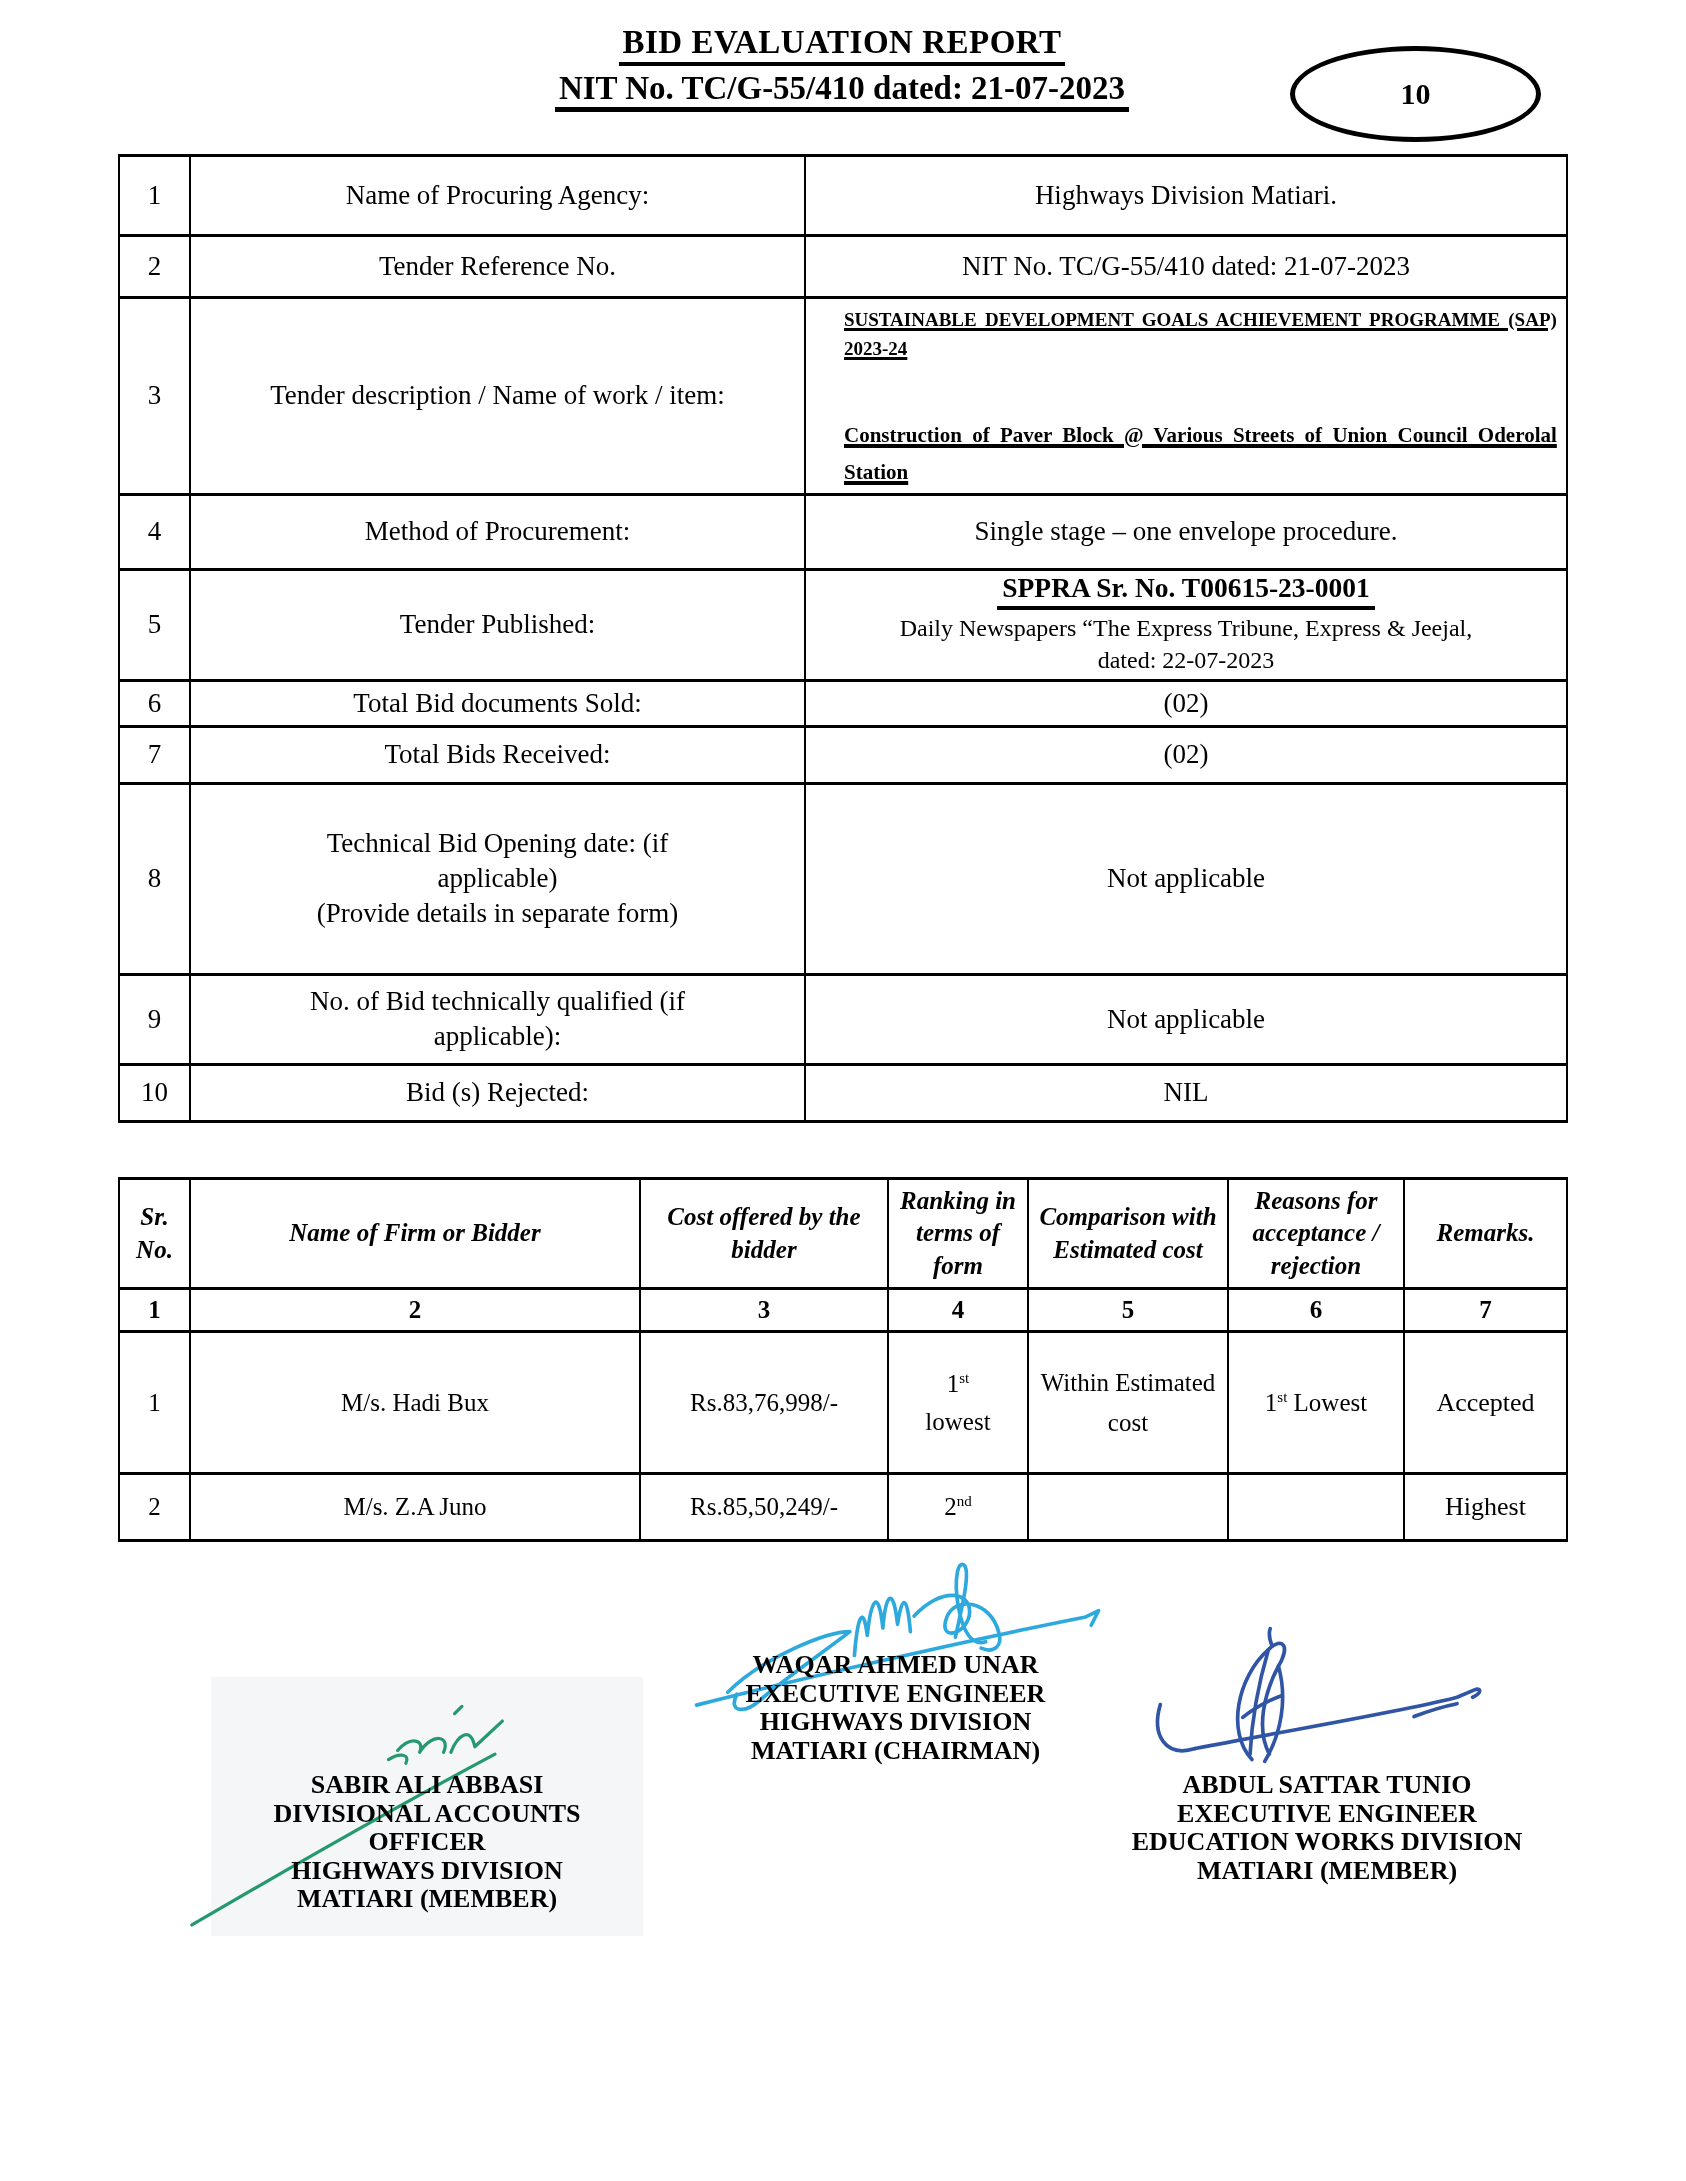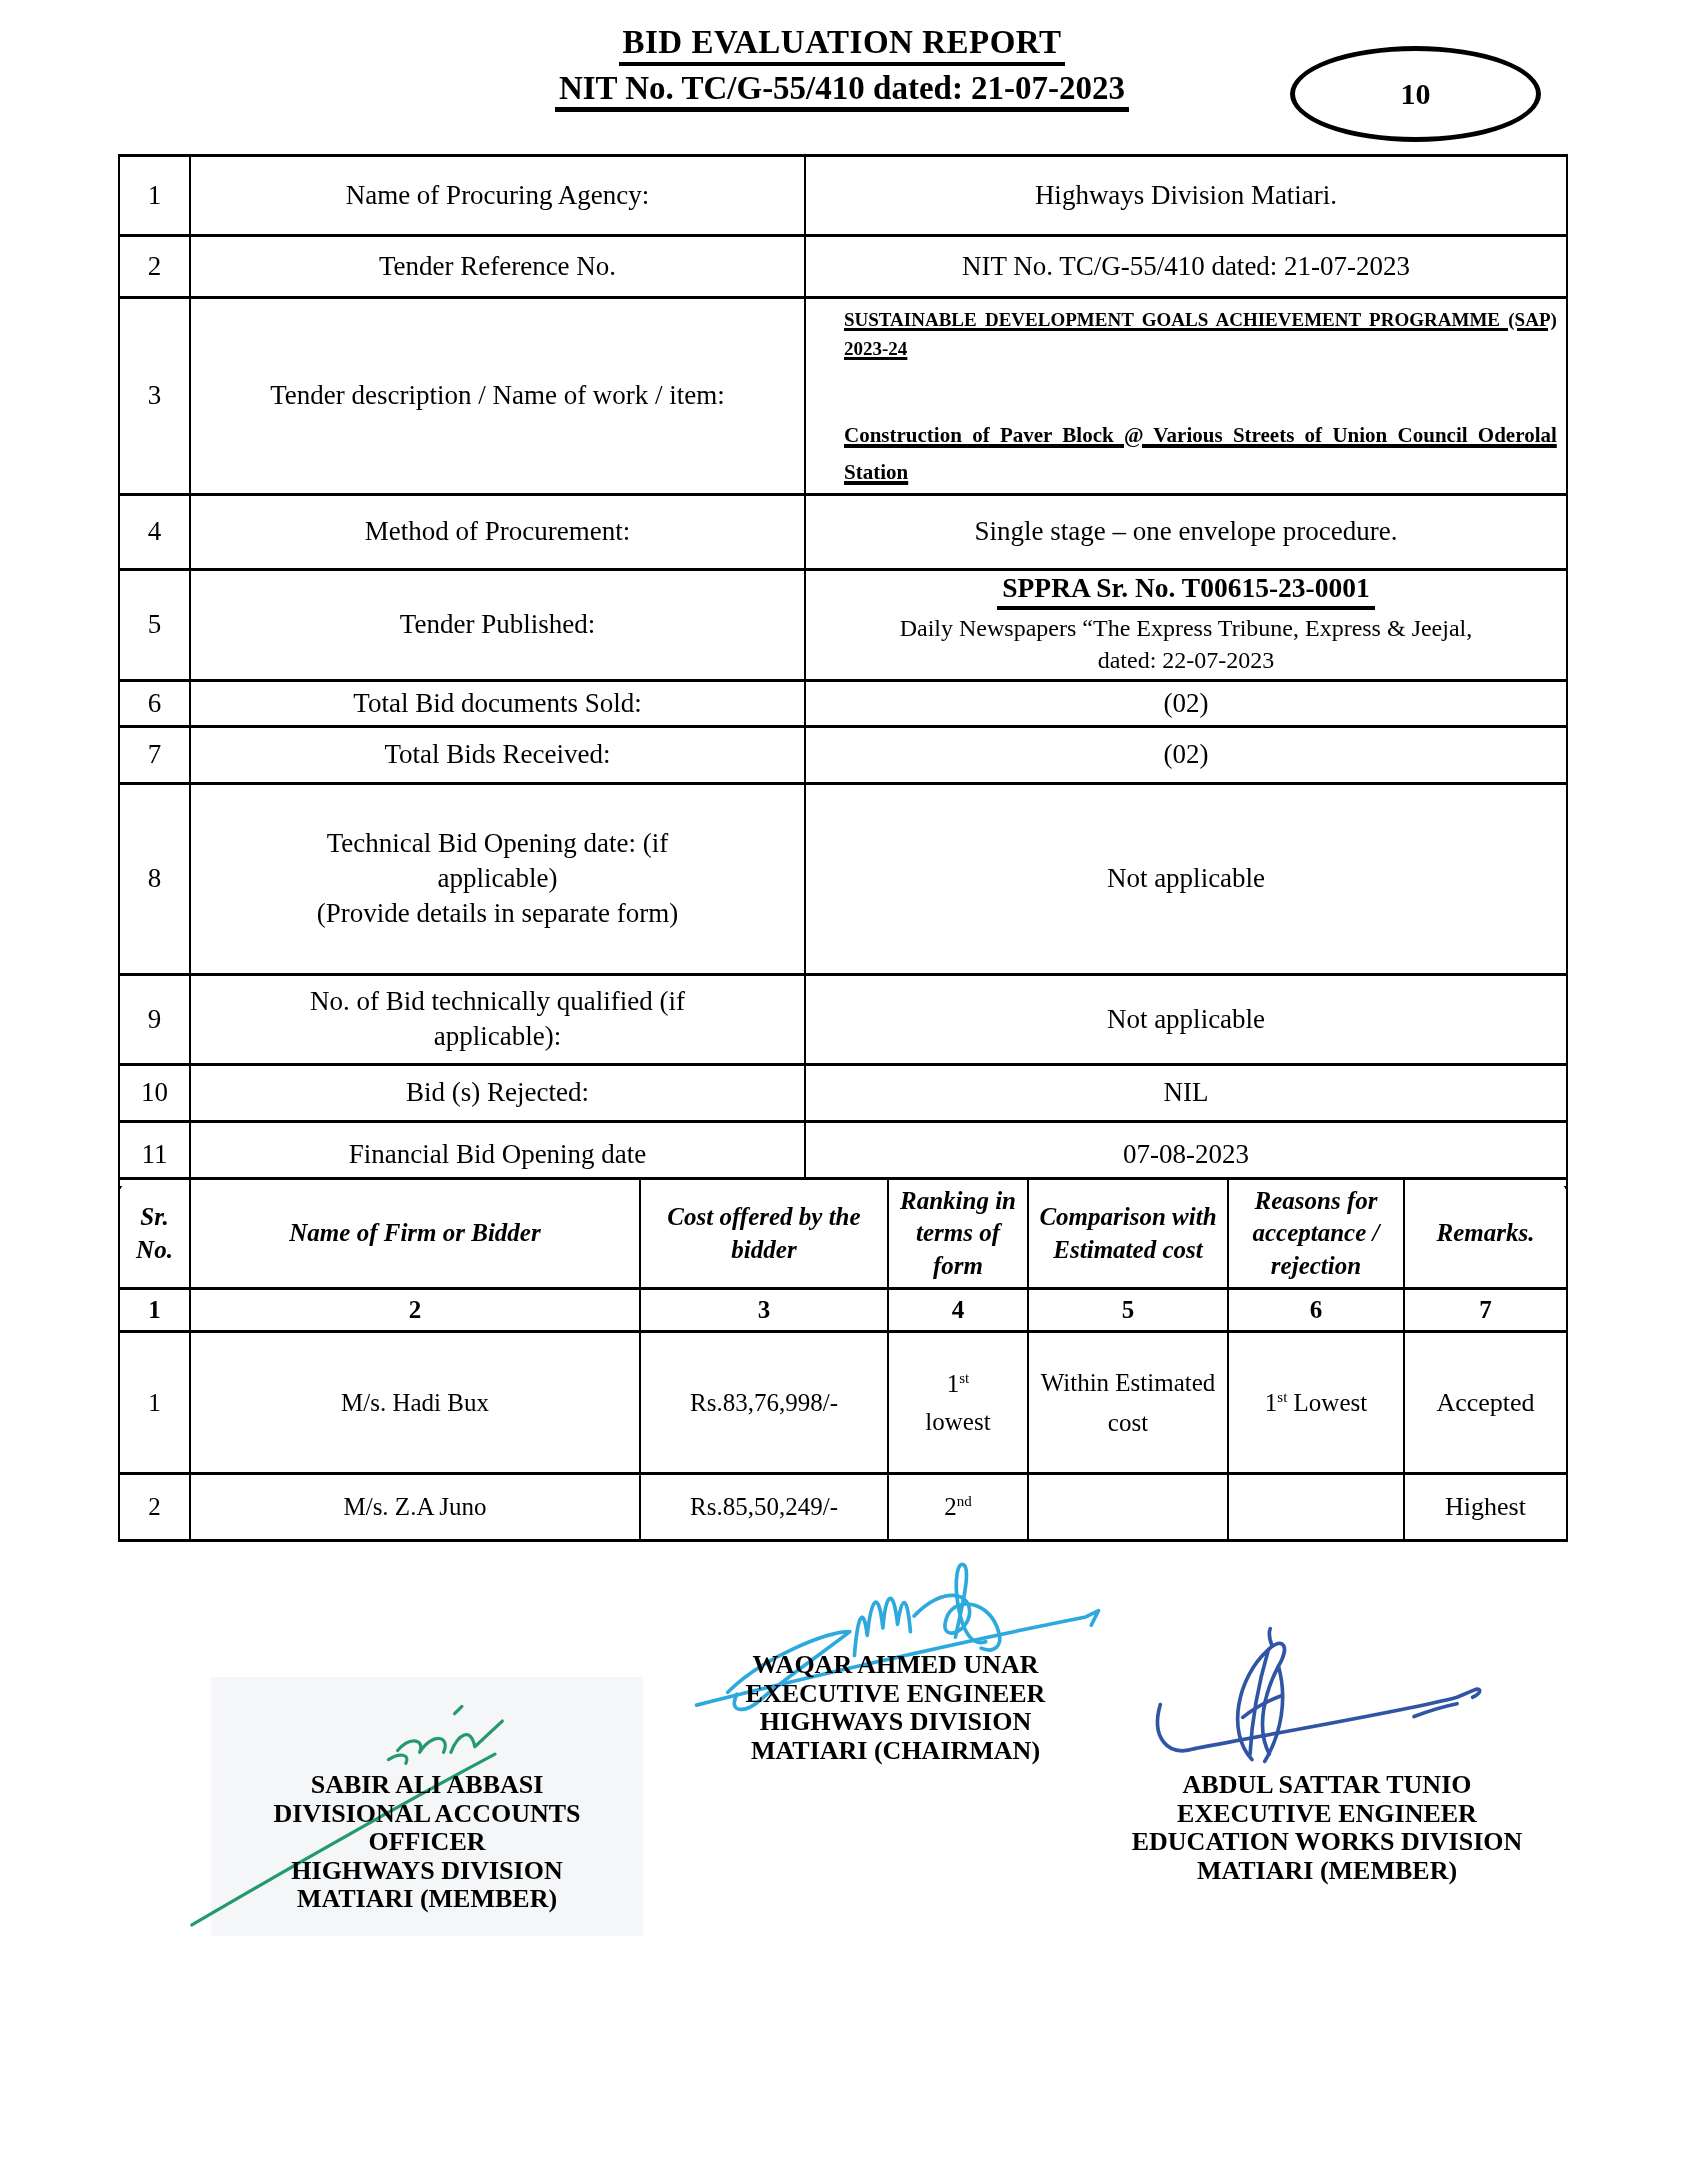--- a/index.html
+++ b/index.html
@@ -127,25 +127,20 @@
         <td class="cell-num">9</td>
         <td>
           <span class="label-narrow-9">No. of Bid technically qualified (if applicable):</span>
         </td>
         <td>Not applicable</td>
       </tr>
       <tr style="height:57px">
         <td class="cell-num">10</td>
         <td>Bid (s) Rejected:</td>
         <td>NIL</td>
-      </tr>
-      <tr style="height:66px">
-        <td class="cell-num">11</td>
-        <td>Financial Bid Opening date</td>
-        <td>07-08-2023</td>
       </tr>
     </tbody>
   </table>
 
   <table class="doc" id="bid-table">
     <colgroup>
       <col style="width:71px">
         <col style="width:450px">
         <col style="width:248px">
         <col style="width:140px">

